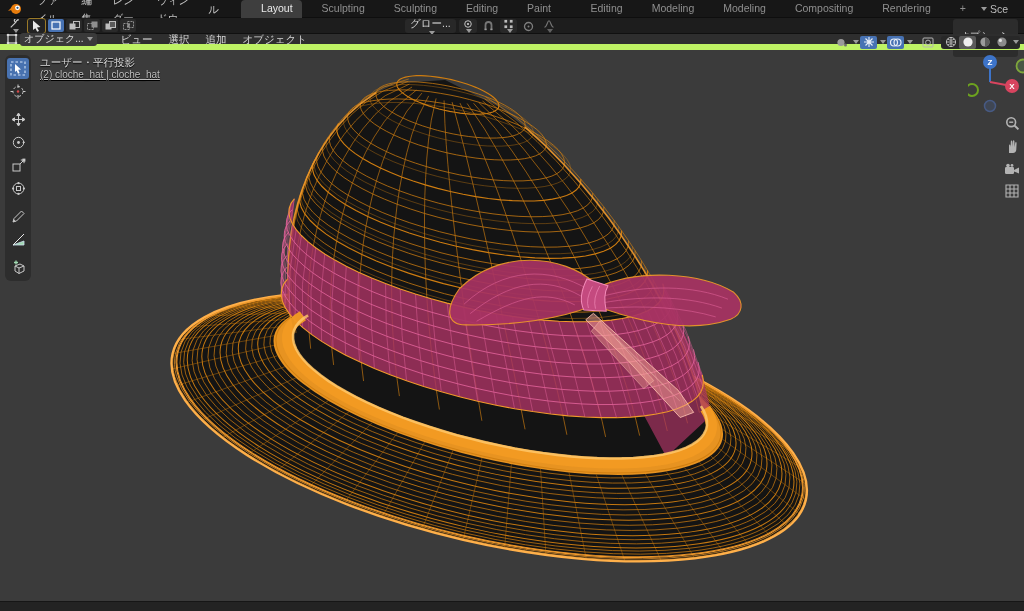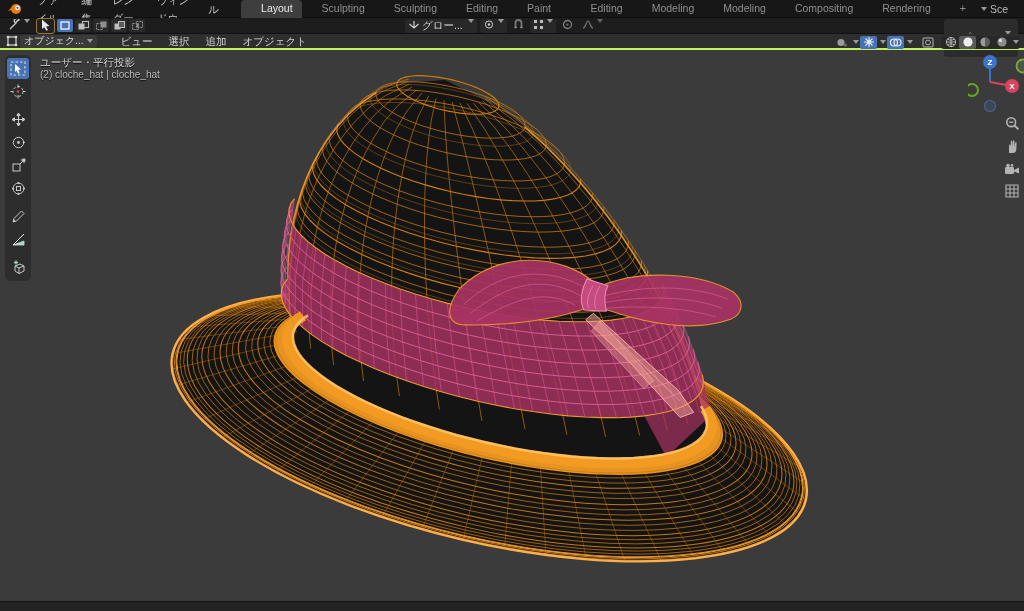--- a/index.html
+++ b/index.html
@@ -7,44 +7,44 @@
   
   #row1{position:absolute;top:0;left:0;width:1024px;height:18px;background:#171717;display:flex;align-items:center;border-bottom:1px solid #0e0e0e;box-sizing:border-box;}
   .logo{width:15px;height:12px;margin:0 6px 0 7px;display:flex;align-items:center;}
   .menu1{color:#c6c6c6;font-size:10.5px;padding:0 9px;line-height:18px;cursor:default;}
   .tabs{display:flex;align-items:flex-end;height:18px;margin-left:4px;}
   .tab{color:#8f8f8f;font-size:10.5px;padding:2px 9px 3px 20px;border-radius:4px 4px 0 0;line-height:13px;}
   .tab.active{background:#3e3e3e;color:#e8e8e8;}
   .scenechip{margin-left:auto;display:flex;align-items:center;color:#bdbdbd;font-size:10.5px;padding-right:17px;white-space:nowrap;overflow:hidden;width:52px;}
   
   #row2{position:absolute;top:18px;left:0;width:1024px;height:16px;background:#1d1d1d;display:flex;align-items:center;border-bottom:1px solid #101010;box-sizing:border-box;}
-  .ibtn{display:inline-flex;align-items:flex-start;justify-content:center;height:14px;border-radius:3px;background:#282828;color:#d2d2d2;font-size:10px;padding:0 3px;margin-left:3px;}
+  .ibtn{display:inline-flex;align-items:center;justify-content:center;height:14px;border-radius:3px;background:#282828;color:#d2d2d2;font-size:10px;padding:0 3px;margin-left:3px;flex-direction:column;}
   .ibtn.flat{background:transparent;}
   .caret{width:0;height:0;border-left:3px solid transparent;border-right:3px solid transparent;border-top:4px solid #9a9a9a;margin-left:3px;}
   .tool-active{border:1px solid #9a7a28;background:#222;}
   .modebtn{width:16px;height:13px;border-radius:2px;background:#2a2a2a;margin-left:2px;display:inline-flex;align-items:center;justify-content:center;}
   .modebtn.sel{background:#4772b3;}
   .center2{position:absolute;left:402px;top:1px;display:flex;align-items:center;height:14px;}
   .opt{position:absolute;right:6px;top:1px;}
   .lbl{font-size:10.5px;color:#d8d8d8;margin:0 2px;}
   
-  #row3{position:absolute;top:34px;left:0;width:1024px;height:16px;background:#2e2e2e;display:flex;align-items:center;border-bottom:2px solid #bef264;box-sizing:border-box;}
+  #row3{position:absolute;top:34px;left:0;width:1024px;height:16px;background:#2e2e2e;display:flex;align-items:center;border-bottom:6px solid #bef264;box-sizing:border-box;}
   .menu3{color:#d5d5d5;font-size:10.5px;padding:0 8px;line-height:16px;}
   .ddbtn{display:inline-flex;align-items:center;background:#3a3a3a;border-radius:3px;height:13px;padding:0 4px;margin-left:2px;color:#dcdcdc;font-size:10px;}
   .rcluster{position:absolute;right:4px;top:1px;display:flex;align-items:center;height:14px;}
   .tgl{width:17px;height:13px;border-radius:2px;display:inline-flex;align-items:center;justify-content:center;margin-left:1px;}
   .tgl.on{background:#4772b3;}
   .shadegrp{display:inline-flex;background:#282828;border-radius:3px;margin-left:5px;height:13px;align-items:center;padding:0 1px;}
   .shadegrp .tgl{margin-left:0;}
   .shadegrp .tgl.cur{background:#5a5a5a;}
   
   #viewport{position:absolute;top:50px;left:0;width:826px;height:551px;background:#3b3b3b;}
   #hatcanvas{position:absolute;top:0;left:0;}
   .ovl1{position:absolute;left:40px;top:6px;color:#d9d9d9;font-size:10.5px;text-shadow:0 1px 1px #000;}
-  .ovl2{position:absolute;left:40px;top:19px;color:#bdbdbd;font-size:10px;text-shadow:0 1px 1px #000;}
+  .ovl2{position:absolute;left:40px;top:19px;color:#bdbdbd;font-size:10px;text-shadow:0 1px 1px #000;text-decoration:underline;}
   
   #ltools{position:absolute;left:5px;top:5px;width:26px;background:#2b2b2bdd;border-radius:6px;padding:2px;box-sizing:border-box;display:flex;flex-direction:column;align-items:center;}
   .tbtn{width:22px;height:21px;border-radius:3px;display:flex;align-items:center;justify-content:center;margin:1px 0;}
   .tbtn.act{background:#4872b0;}
   .tsep{height:5px;}
   
   #gizmo{position:absolute;left:968px;top:4px;}
   .nav{position:absolute;left:1001px;width:22px;height:22px;display:flex;align-items:center;justify-content:center;opacity:.85;}
   
   #statusbar{position:absolute;top:601px;left:0;width:1024px;height:10px;background:#232323;border-top:1px solid #161616;box-sizing:border-box;}

